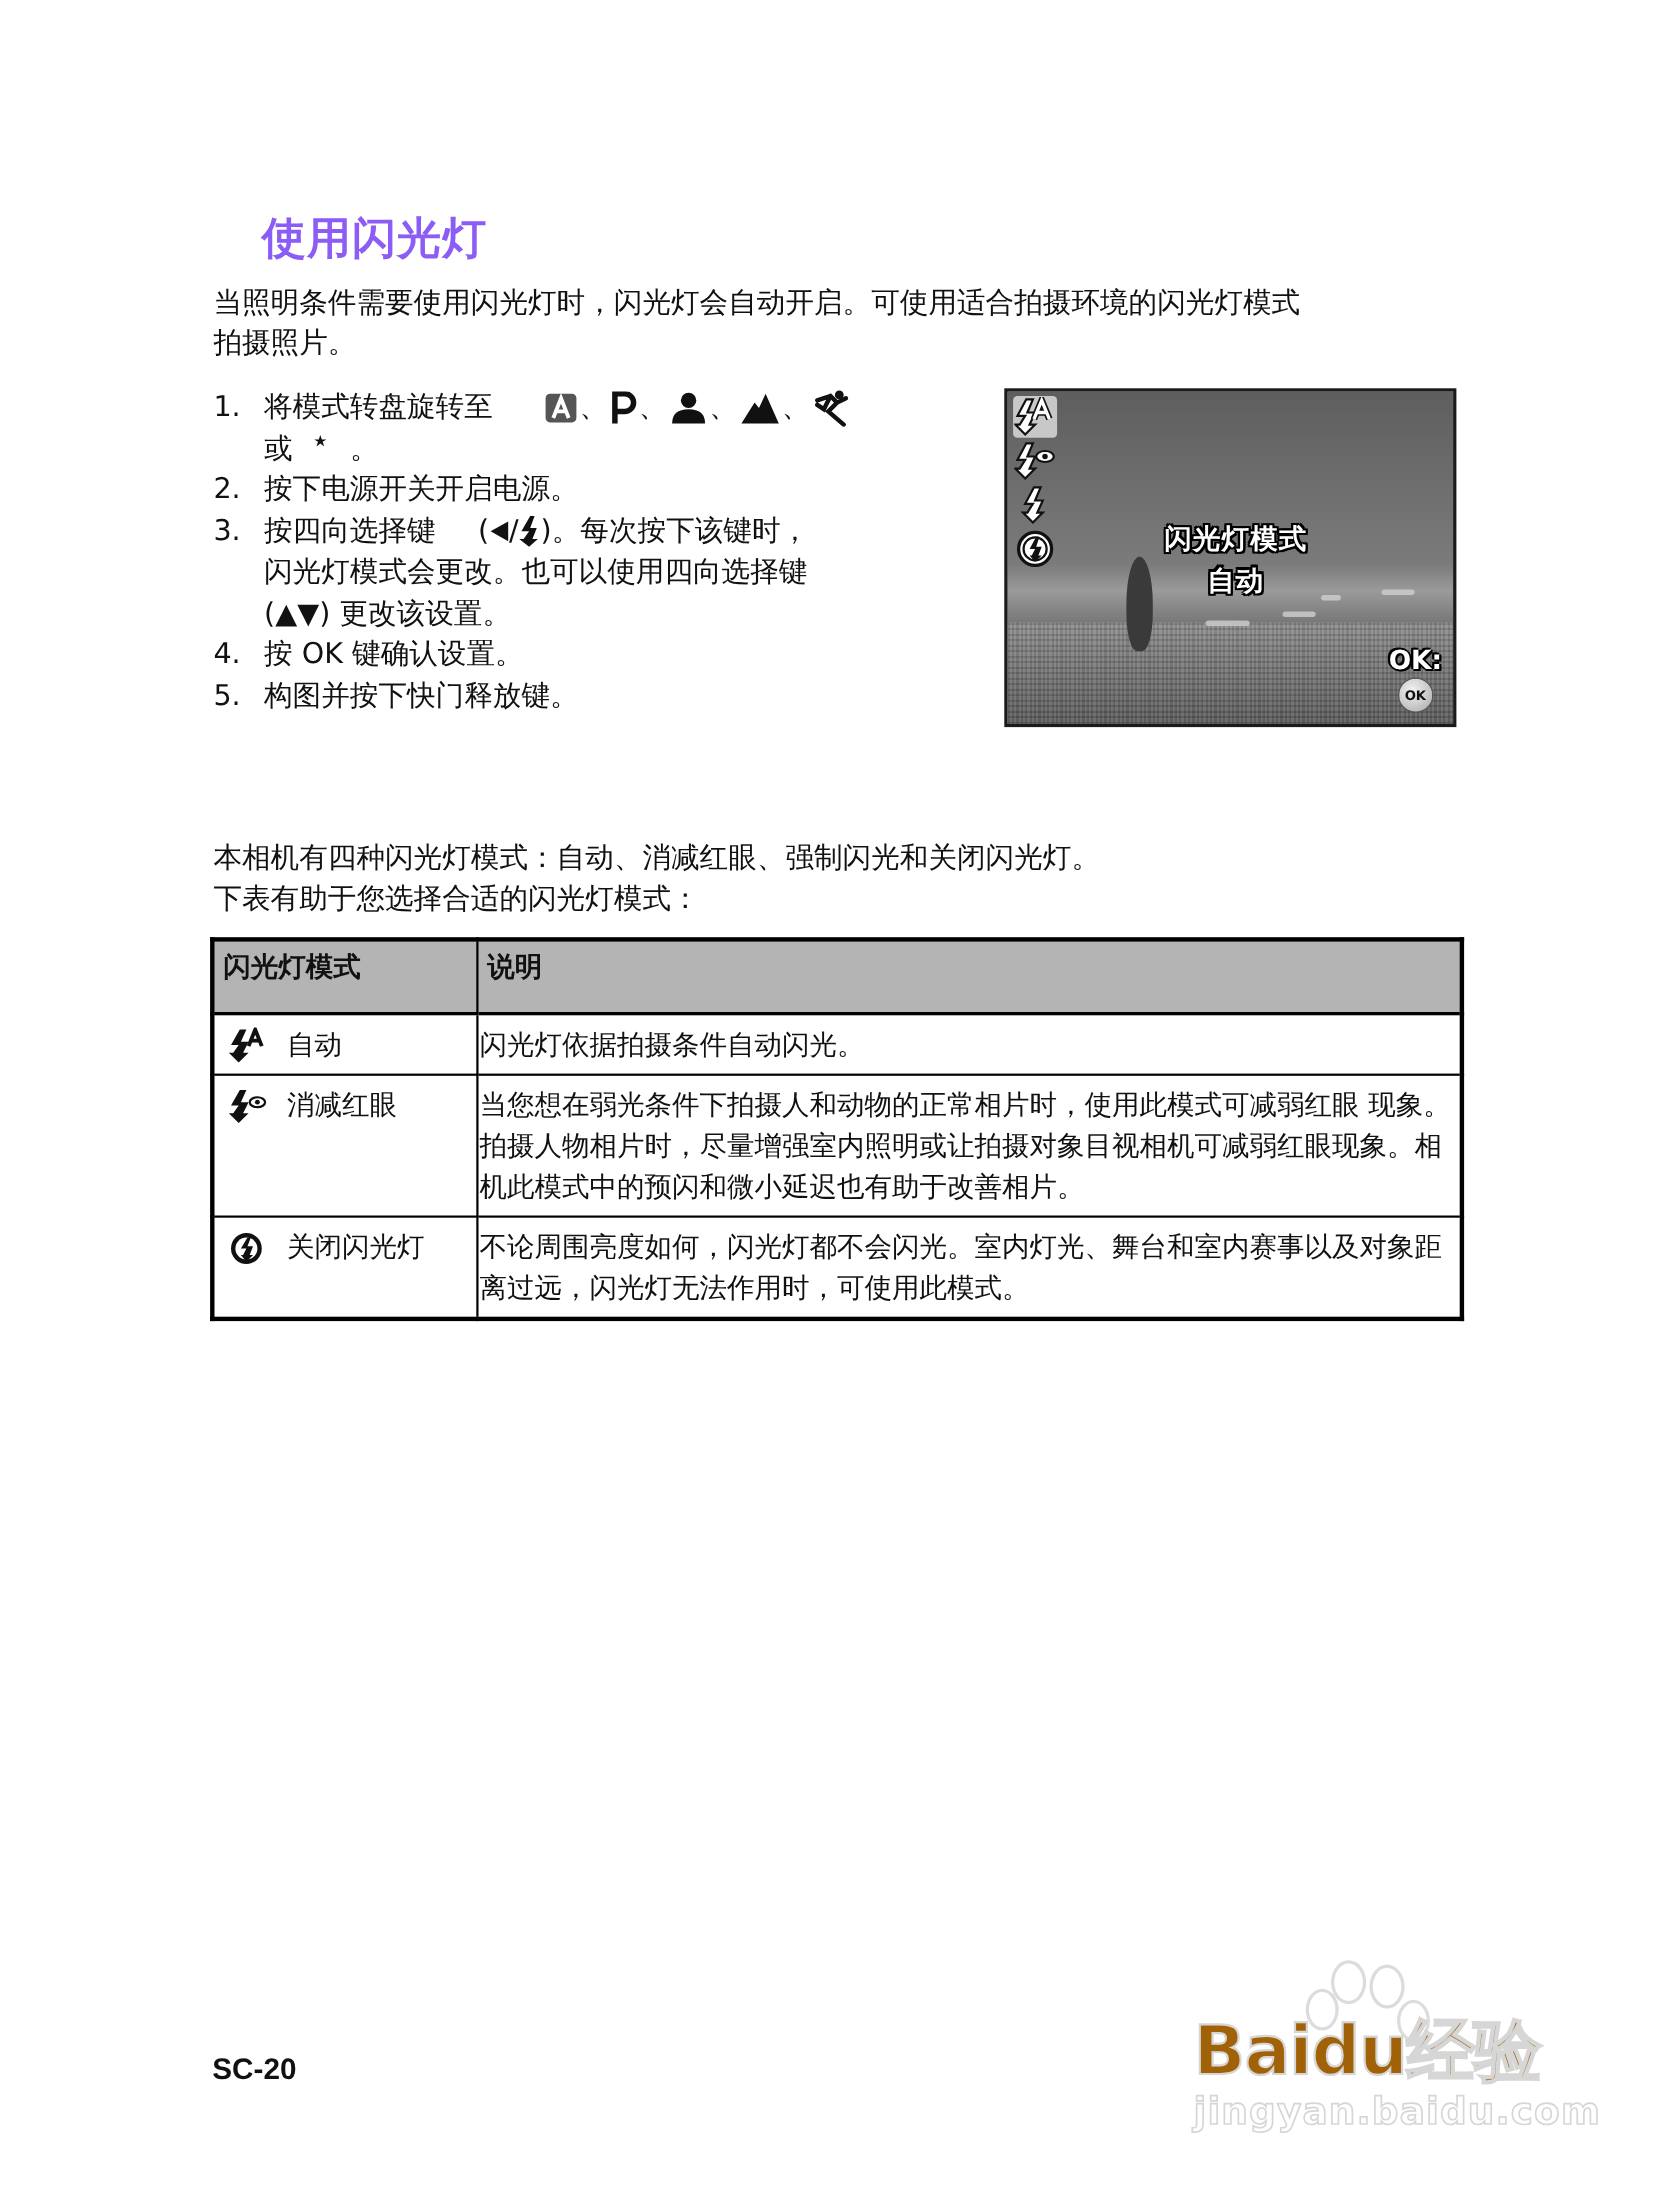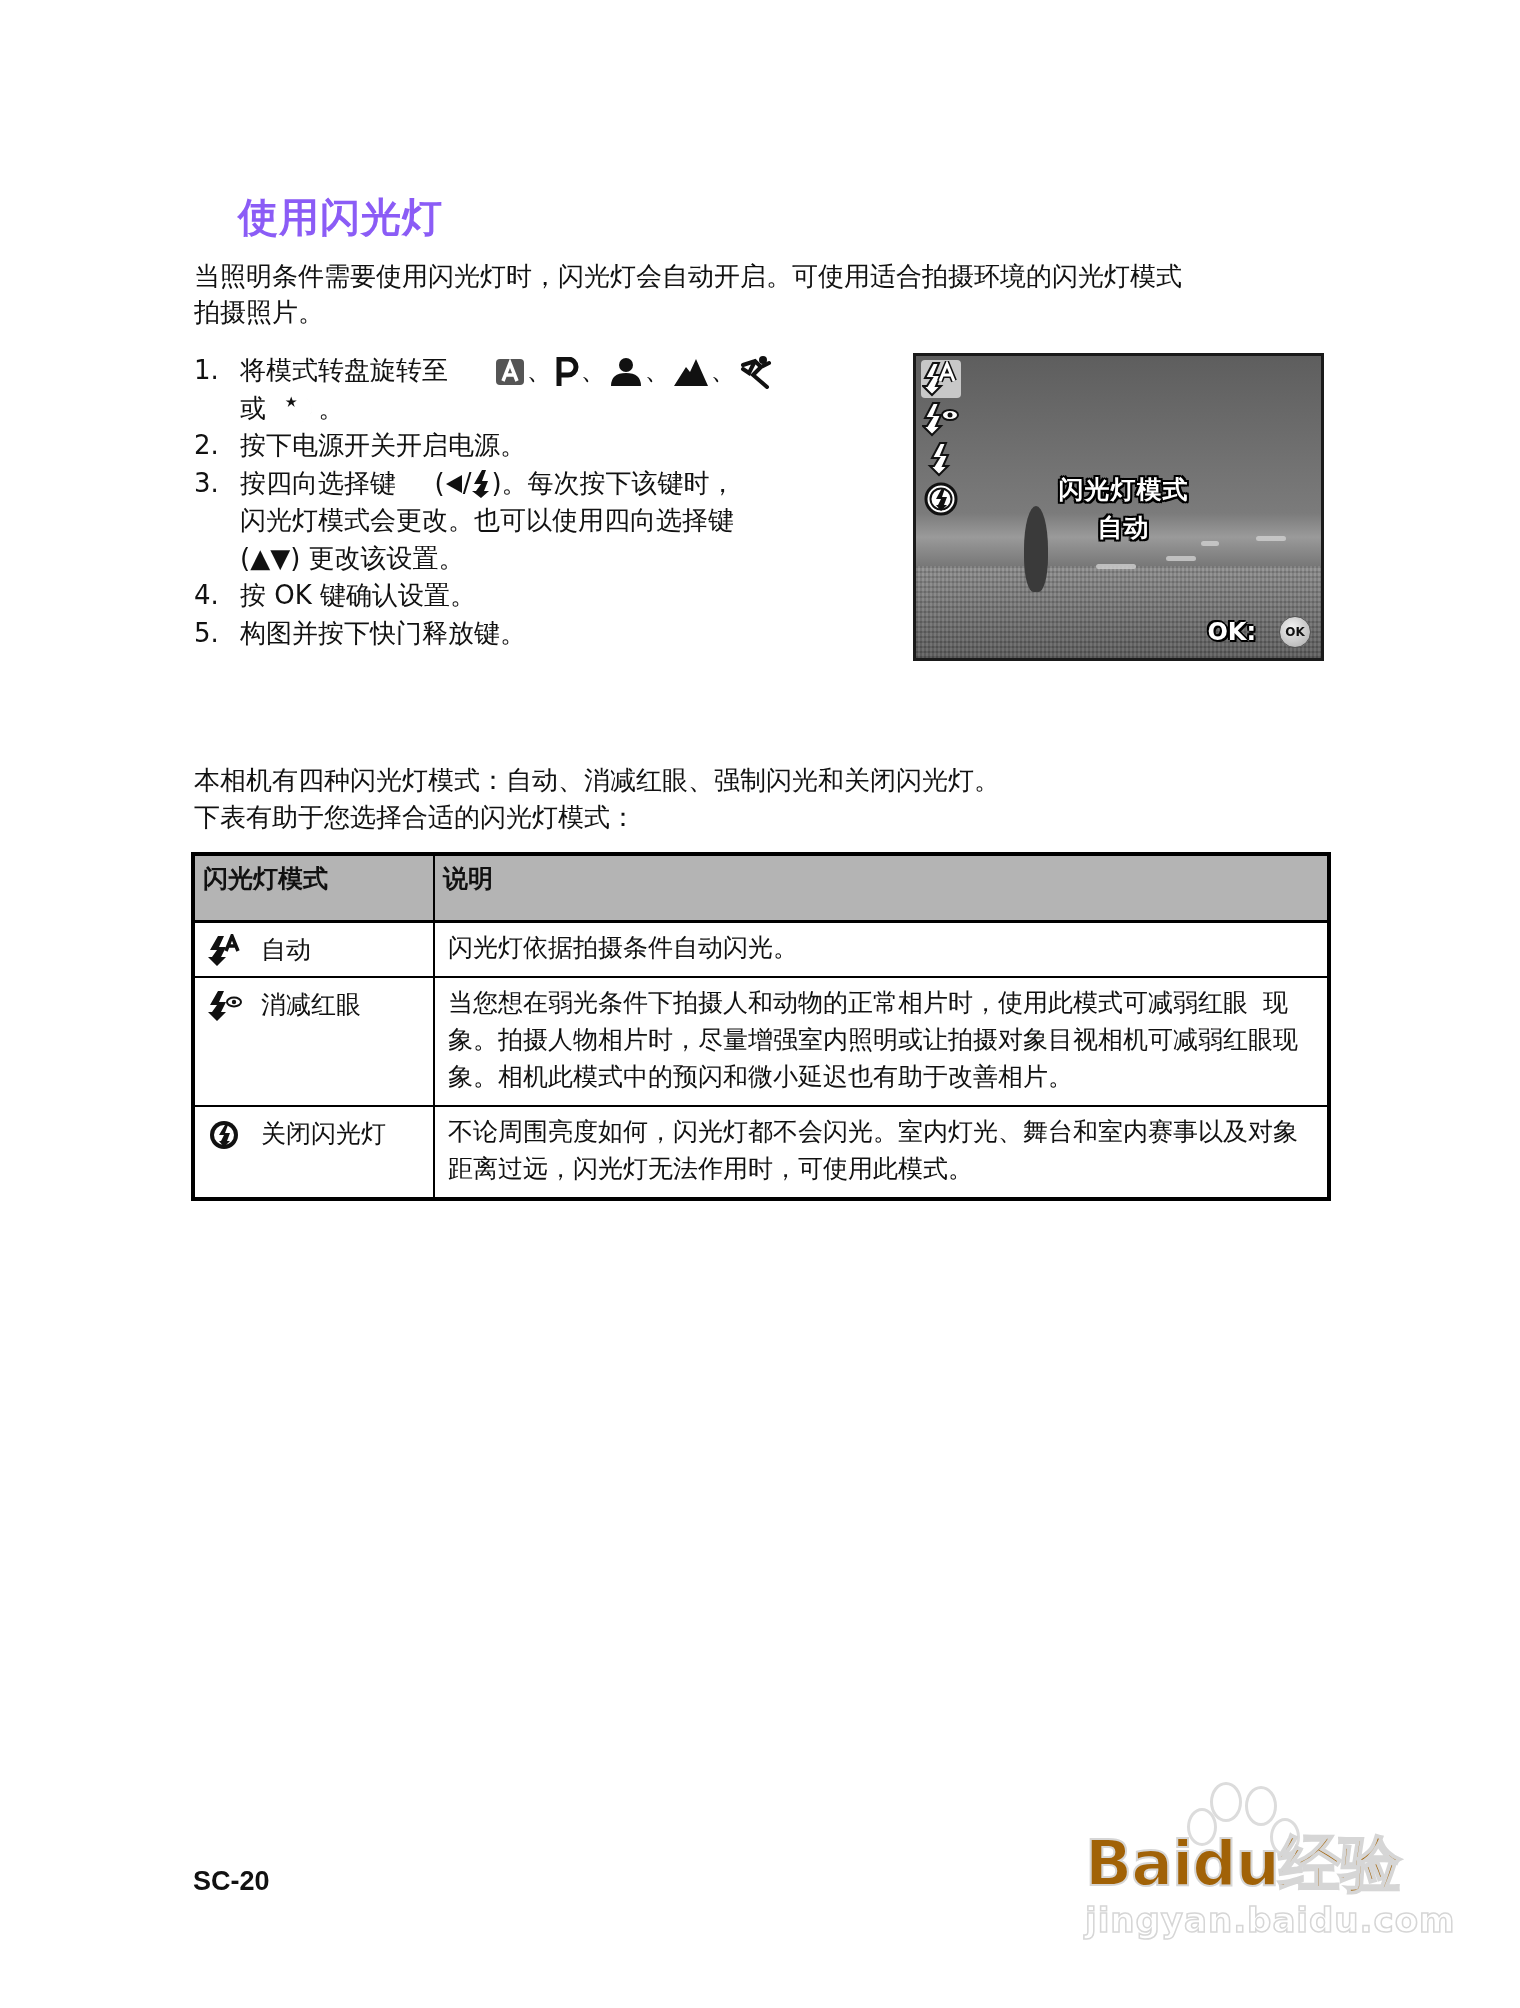--- a/index.html
+++ b/index.html
@@ -41,21 +41,21 @@
   .lcd .side-icons { position: absolute; left: 5px; top: 4px; }
   .lcd .side-icon { width: 40px; height: 38px; margin-bottom: 2px; display: flex; align-items: center; justify-content: center; }
   .lcd .side-icon.sel { background: #c8c8c8; border-radius: 4px; }
   .lcd .mode-title, .lcd .mode-value {
     position: absolute; left: 0; right: 0; text-align: center; color: #fff; font-weight: bold;
     font-size: 25px; letter-spacing: 1px;
     text-shadow: -2px 0 #000, 2px 0 #000, 0 -2px #000, 0 2px #000, -2px -2px #000, 2px 2px #000, -2px 2px #000, 2px -2px #000;
   }
   .lcd .mode-title { top: 117px; padding-left: 10px; }
   .lcd .mode-value { top: 155px; padding-left: 10px; }
-  .lcd .ok-area { position: absolute; right: 10px; bottom: 10px; display: flex; align-items: center; gap: 23px; }
+  .lcd .ok-area { position: absolute; right: 10px; bottom: 10px; display: flex; align-items: center; gap: 2px; flex-direction: column; }
   .lcd .ok-label {
     color: #fff; font-weight: bold; font-size: 24px; font-family: "DejaVu Sans", sans-serif;
     text-shadow: -2px 0 #000, 2px 0 #000, 0 -2px #000, 0 2px #000, -2px -2px #000, 2px 2px #000;
   }
   .lcd .ok-btn {
     width: 30px; height: 30px; border-radius: 50%;
     background: radial-gradient(circle at 40% 35%, #f2f2f2, #a8a8a8);
     border: 1px solid #555; display: flex; align-items: center; justify-content: center;
     font-size: 12px; font-weight: bold; color: #111;
   }
@@ -66,21 +66,21 @@
     border: 4px solid #000; font-size: 25px;
   }
   .tbl th, .tbl td { border: 2px solid #000; vertical-align: top; text-align: left; }
   .tbl th {
     background: #b4b4b4; font-weight: bold; height: 52px; padding: 6px 8px; font-size: 25px;
     border-bottom: 3px solid #000;
   }
   .tbl td { padding: 8px 8px 8px 8px; line-height: 37px; }
   .tbl td.mode { width: 222px; white-space: nowrap; }
   .tbl td.mode .ico { width: 44px; margin-left: 4px; margin-right: 10px; }
-  .tbl td.desc { padding-left: 13px; font-family: Liberation Mono, monospace; }
+  .tbl td.desc { padding-left: 1px; }
 
   .footer { left: 193px; top: 1866px; font-size: 27px; font-weight: bold; font-family: "Liberation Sans", sans-serif; }
 
   .watermark {
     left: 1075px; top: 1782px; width: 360px; height: 170px; color: #fff;
     font-family: "DejaVu Sans", sans-serif;
   }
   .watermark .brand {
     position: absolute; left: 10px; top: 40px; font-size: 62px; font-weight: bold; letter-spacing: -1px;
     color: #a16207; -webkit-text-stroke: 2px #d6d6d6;

